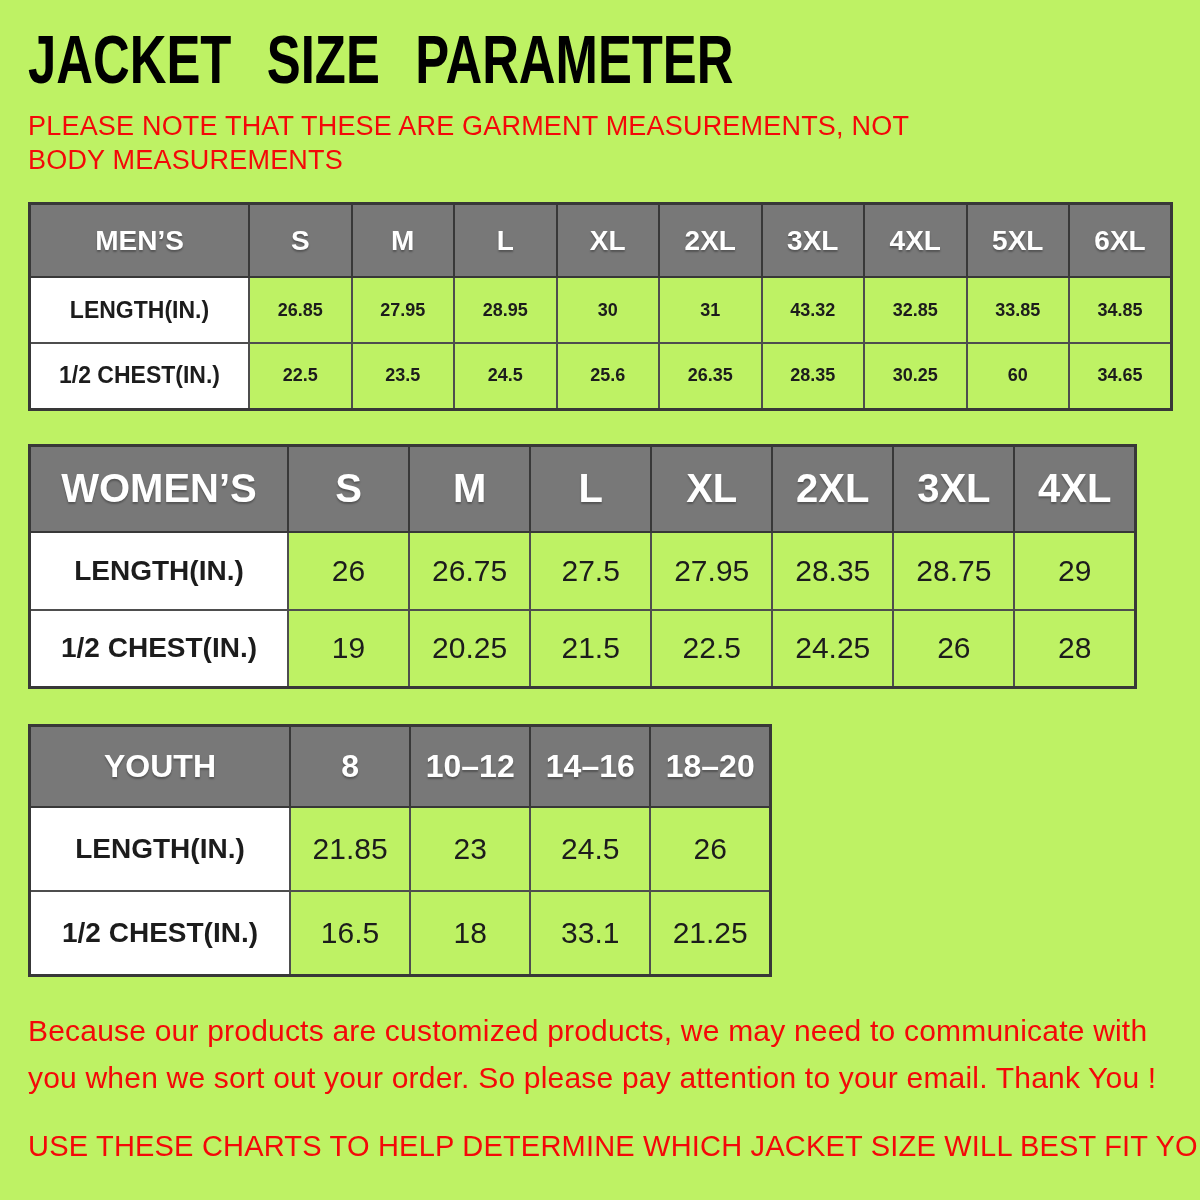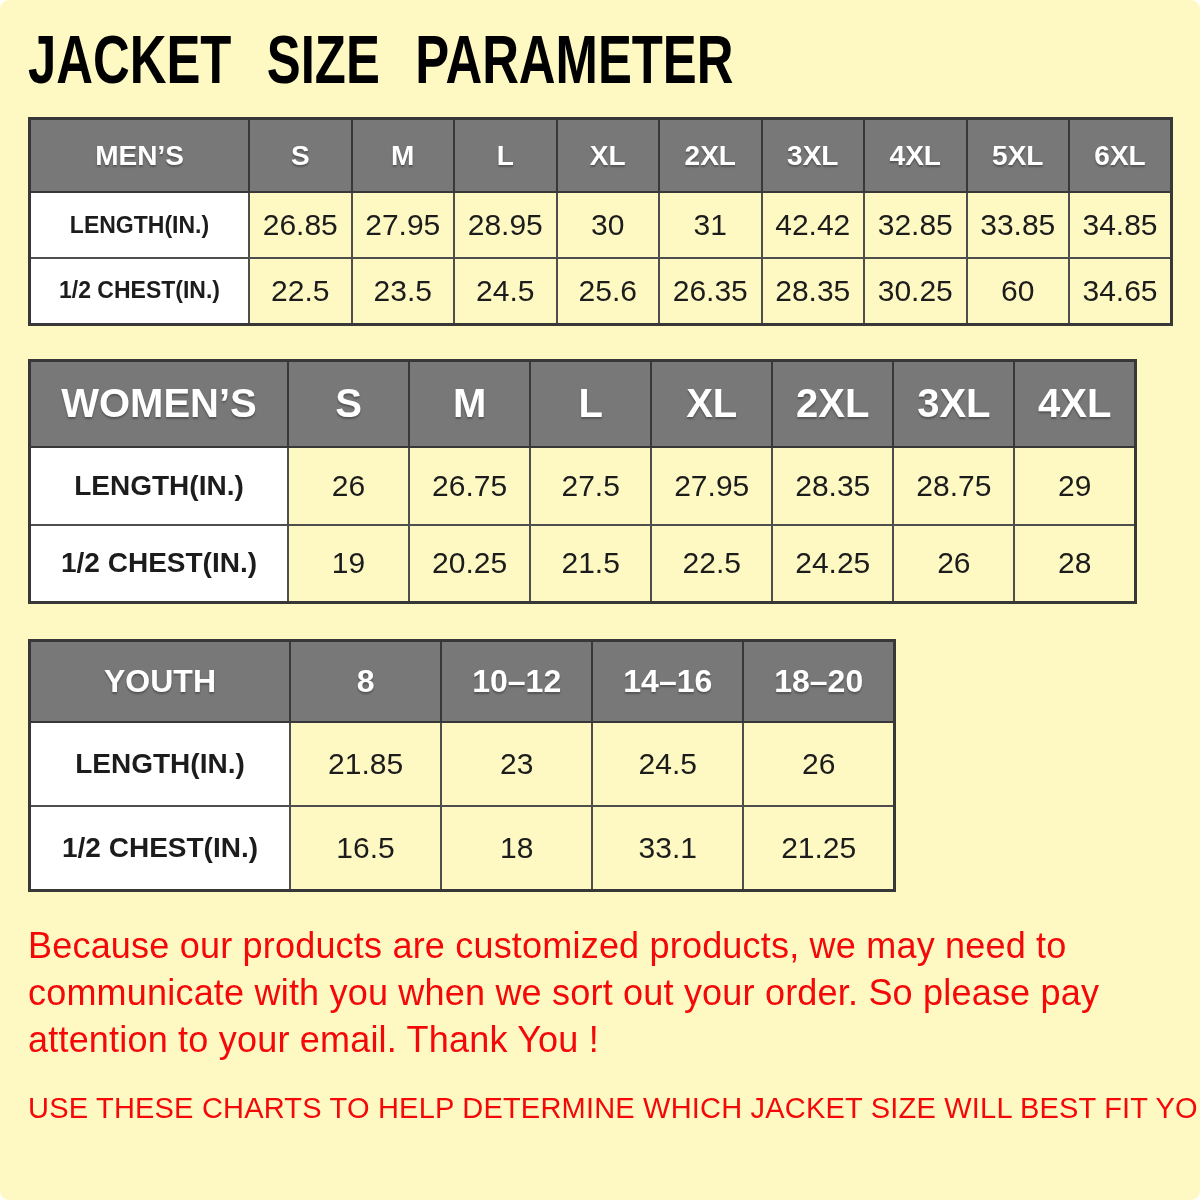--- a/index.html
+++ b/index.html
@@ -2,24 +2,23 @@
 <html><head>
 <meta charset="utf-8">
 <style>
   html, body { margin: 0; padding: 0; background: #ffffff; }
   .page {
     position: relative;
     width: 1200px;
     height: 1200px;
     box-sizing: border-box;
     padding: 26px 42px 0 28px;
-    background: #fef9c3;
+    background: #bef264;
     font-family: "Liberation Sans", sans-serif;
     overflow: hidden;
-    border-radius: 9px;
   }
   .title {
     margin: 0;
     font-size: 62px;
     line-height: 66px;
     font-weight: 900;
     color: #000000;
     letter-spacing: 0px;
     word-spacing: 26px;
     transform: scale(0.82, 1.12);
@@ -54,60 +53,61 @@
     border-color: #383838;
     text-shadow: 0 2px 2px rgba(0,0,0,0.30);
   }
   table.size-table tbody th { background: #ffffff; }
   
   .mens { width: 1145px; margin-top: 25px; }
   .mens thead th { height: 71px; font-size: 28px; }
   .mens thead th:first-child { width: 217px; }
   .mens tbody tr { height: 66px; }
   .mens tbody th { font-size: 23px; font-weight: 700; }
-  .mens tbody td { font-size: 30px; font-weight: 400; }
+  .mens tbody td { font-size: 18px; font-weight: 700; }
   
   .womens { width: 1109px; margin-top: 33px; }
   .womens thead th { height: 84px; font-size: 40px; }
   .womens thead th:first-child { width: 256px; }
   .womens tbody tr { height: 78px; }
   .womens tbody th { font-size: 28px; font-weight: 700; }
   .womens tbody td { font-size: 30px; font-weight: 400; }
   
-  .youth { width: 868px; margin-top: 35px; }
+  .youth { width: 744px; margin-top: 35px; }
   .youth thead th { height: 79px; font-size: 32px; }
   .youth thead th:first-child { width: 258px; }
   .youth tbody tr { height: 84px; }
   .youth tbody th { font-size: 28px; font-weight: 700; }
   .youth tbody td { font-size: 30px; font-weight: 400; }
   
   .footer-notice {
     margin: 30px 0 0 0;
     max-width: 1150px;
-    font-size: 36px;
+    font-size: 30px;
     line-height: 47px;
     color: #f40808;
     letter-spacing: 0.2px;
   }
   .footer-usage {
     margin: 27px 0 0 0;
     font-size: 29px;
     line-height: 36px;
     color: #f40808;
     letter-spacing: 0.2px;
     white-space: nowrap;
   }
 </style>
 </head>
 <body>
 
 <div class="page">
 
   <h1 class="title">JACKET SIZE PARAMETER</h1>
 
+  <p class="note">PLEASE NOTE THAT THESE ARE GARMENT MEASUREMENTS, NOT BODY MEASUREMENTS</p>
 
   <table class="size-table mens">
       <thead>
         <tr>
           <th>MEN’S</th>
           <th>S</th>
           <th>M</th>
           <th>L</th>
           <th>XL</th>
           <th>2XL</th>
@@ -118,21 +118,21 @@
         </tr>
       </thead>
       <tbody>
         <tr>
           <th>LENGTH(IN.)</th>
           <td>26.85</td>
           <td>27.95</td>
           <td>28.95</td>
           <td>30</td>
           <td>31</td>
-          <td>42.42</td>
+          <td>43.32</td>
           <td>32.85</td>
           <td>33.85</td>
           <td>34.85</td>
         </tr>
         <tr>
           <th>1/2 CHEST(IN.)</th>
           <td>22.5</td>
           <td>23.5</td>
           <td>24.5</td>
           <td>25.6</td>

